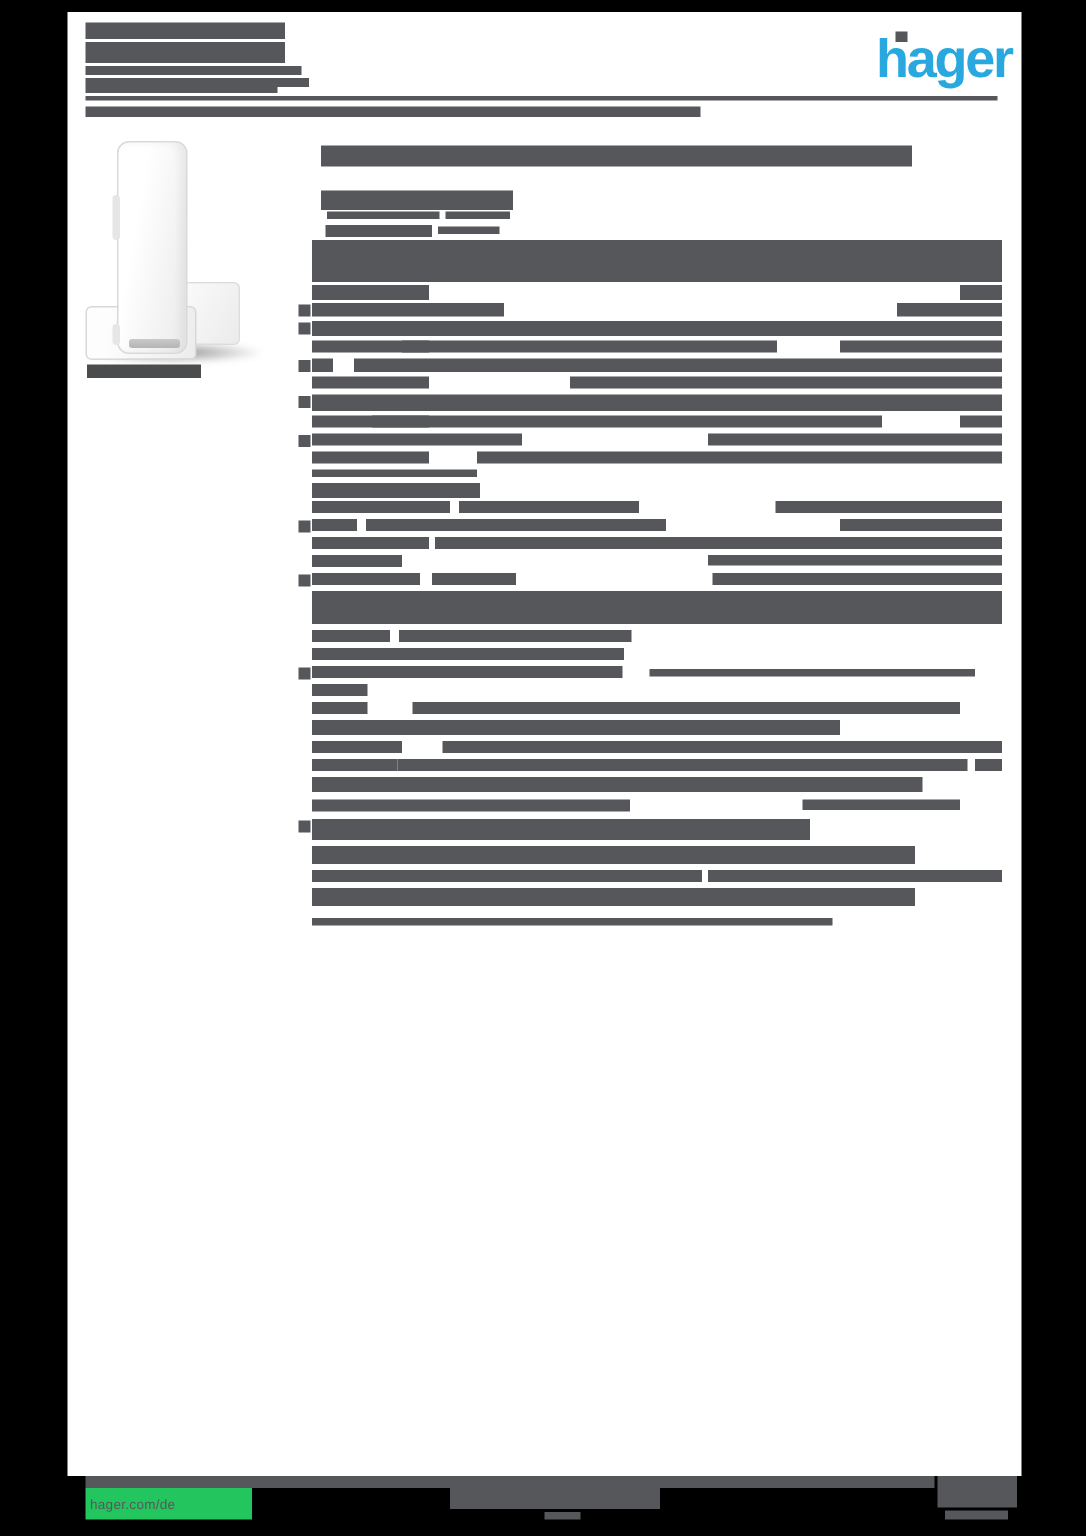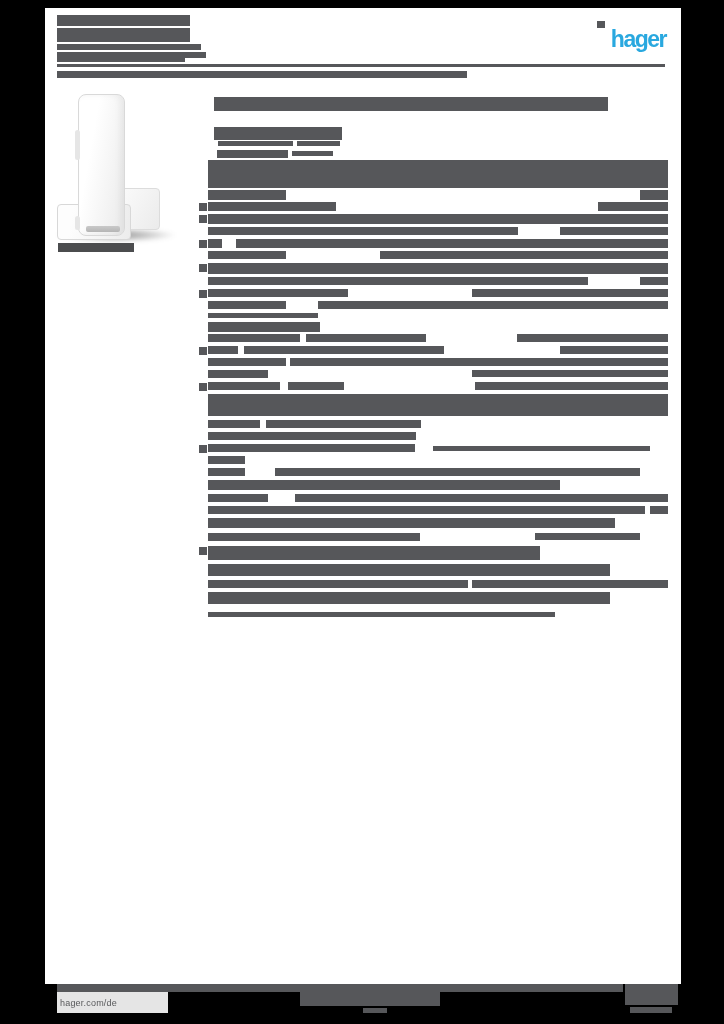--- a/index.html
+++ b/index.html
@@ -9,27 +9,27 @@
   }
   .paper{
     position:absolute;left:45px;top:8px;width:636px;height:976px;
     background:var(--paper,#fff);
   }
   .bar{
     position:absolute;background:var(--bar,#56575a);
   }
   .logo{
     position:absolute;left:584px;top:24px;width:82px;height:32px;
-    color:var(--accent,#29a8df);font-size:23px;font-weight:bold;
+    color:var(--accent,#29a8df);font-size:36px;font-weight:bold;
     letter-spacing:-1.5px;line-height:30px;text-align:right;
     filter:blur(0.4px);
   }
   .footer-link-box{
     position:absolute;left:57px;top:992px;width:111px;height:21px;
-    background:#e5e5e5;display:flex;align-items:center;
+    background:#22c55e;display:flex;align-items:center;
   }
   .footer-link{
     color:#58595b;font-size:9px;padding-left:3px;letter-spacing:0.2px;
   }
   
   .product{position:absolute;left:50px;top:88px;width:130px;height:168px;}
   .p-shadow{
     position:absolute;left:5px;top:140px;width:122px;height:14px;
     background:radial-gradient(ellipse at center,rgba(40,40,40,.55) 0%,rgba(40,40,40,0) 70%);
     filter:blur(2px);

